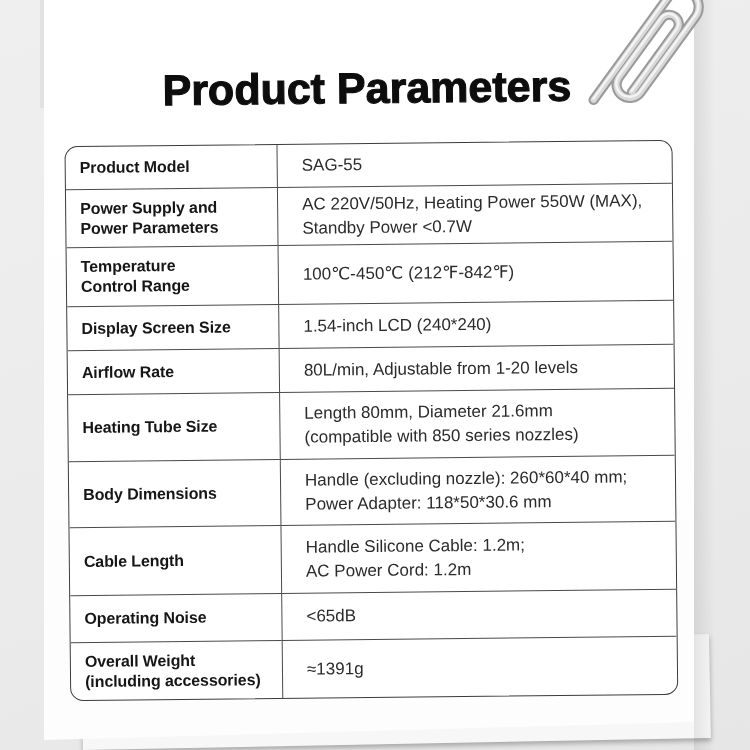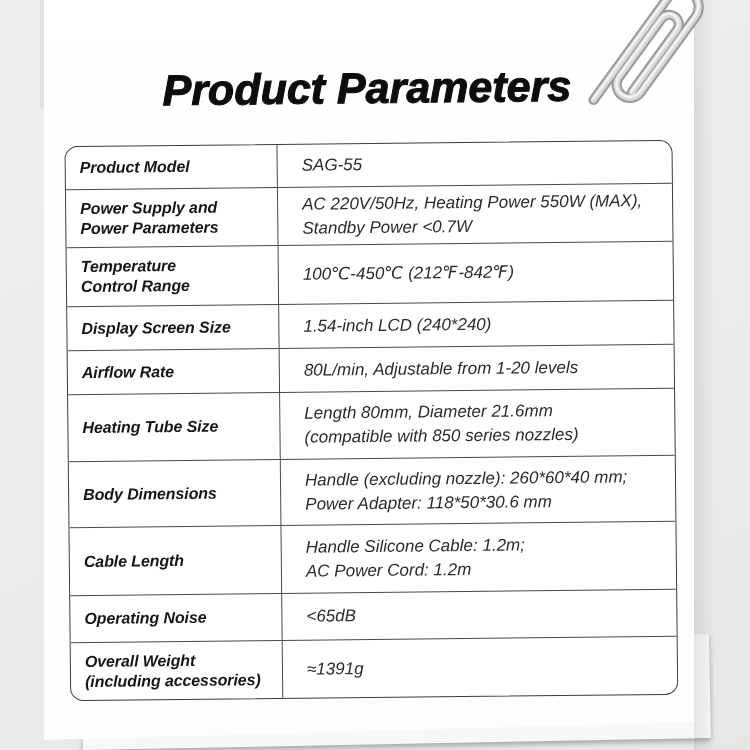--- a/index.html
+++ b/index.html
@@ -2,21 +2,21 @@
 <html><head>
 <meta charset="utf-8">
 <style>
   html,body{margin:0;padding:0;}
   body{
     width:750px;height:750px;overflow:hidden;position:relative;
     background:linear-gradient(160deg,#efefef 0%,#ebebeb 55%,#e6e6e6 100%);
     font-family:"Liberation Sans","DejaVu Sans",sans-serif;
     -webkit-font-smoothing:antialiased;
   }
-  .stage{position:absolute;inset:0;font-style:italic;}
+  .stage{position:absolute;inset:0;}
 
   
   .back-sheet{
     position:absolute;left:82px;right:40px;top:640px;height:104px;
     background:#f7f7f7;
     transform:rotate(-1.1deg);
     box-shadow:0 3px 5px rgba(0,0,0,0.28);
     z-index:0;
   }
   

